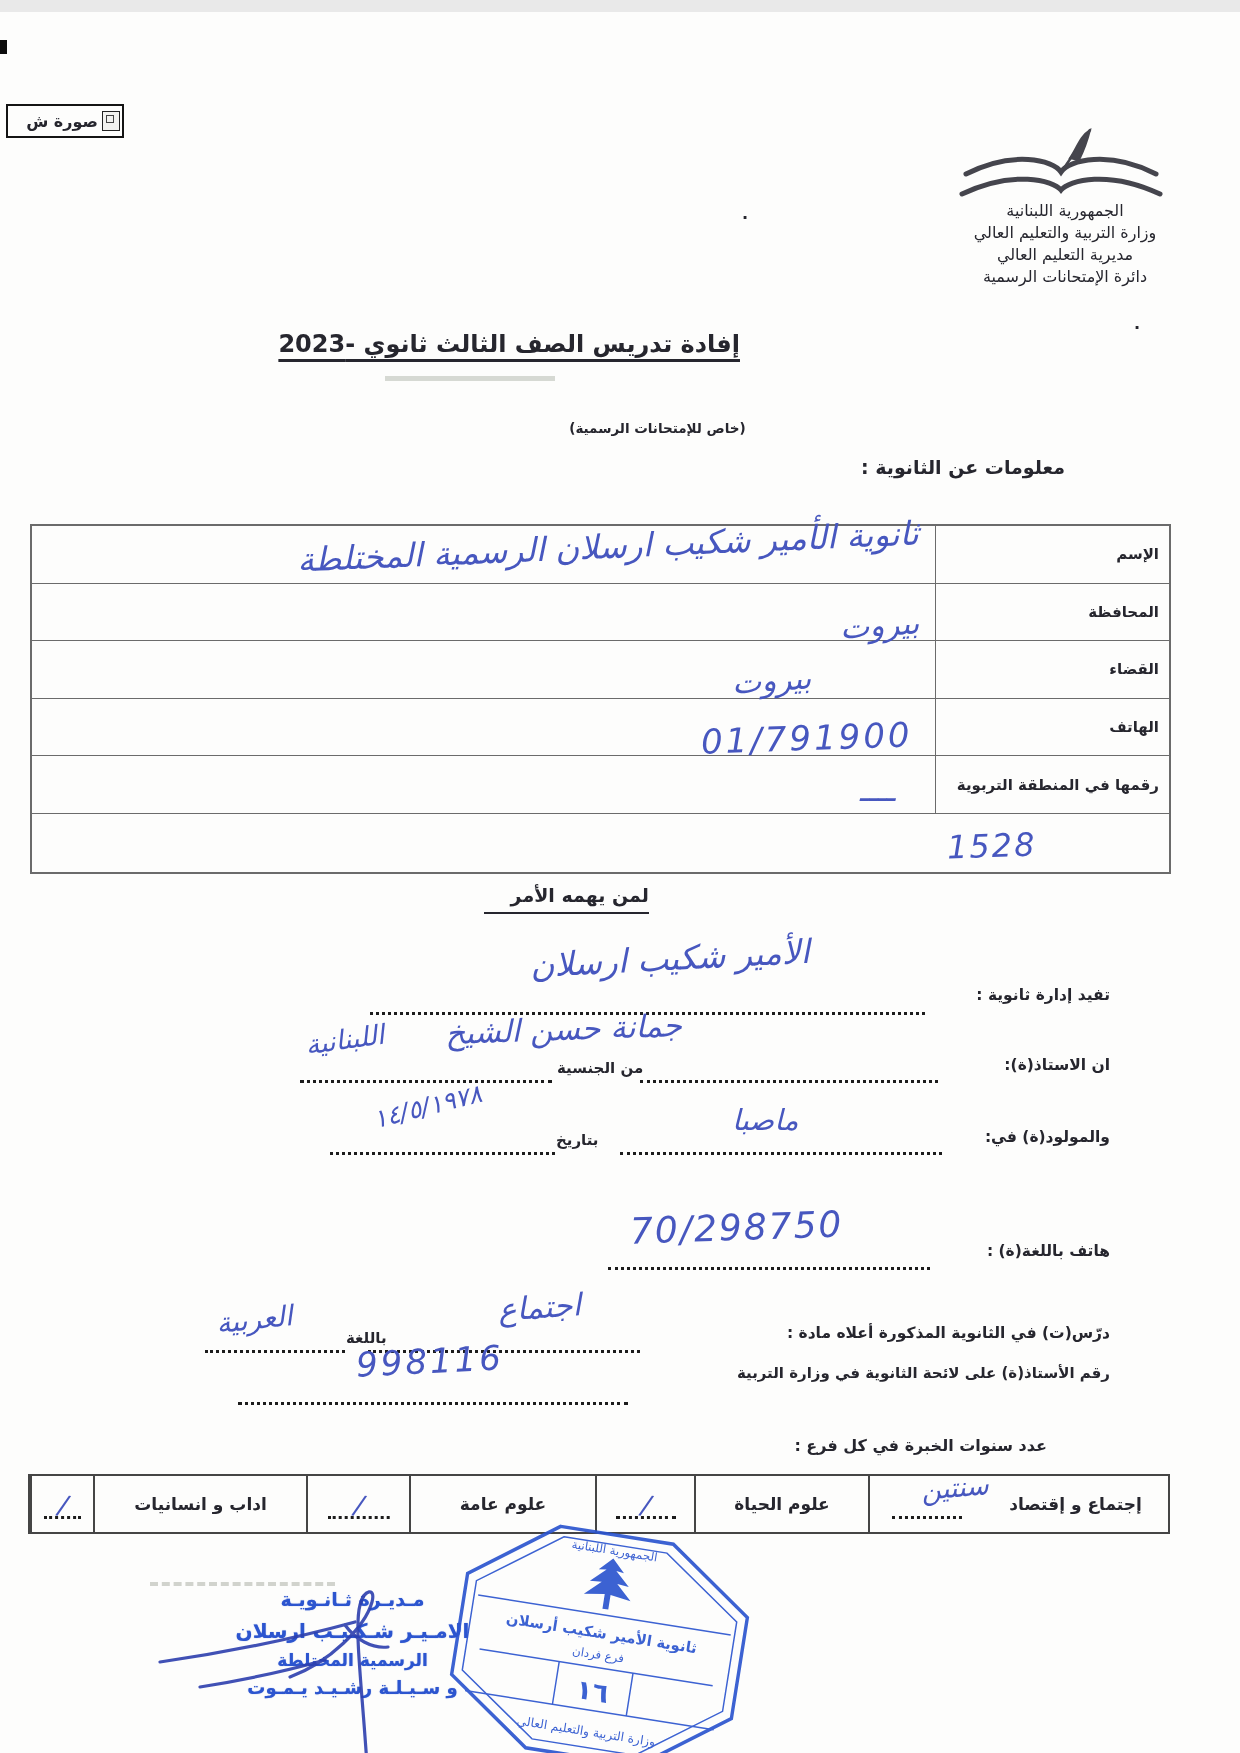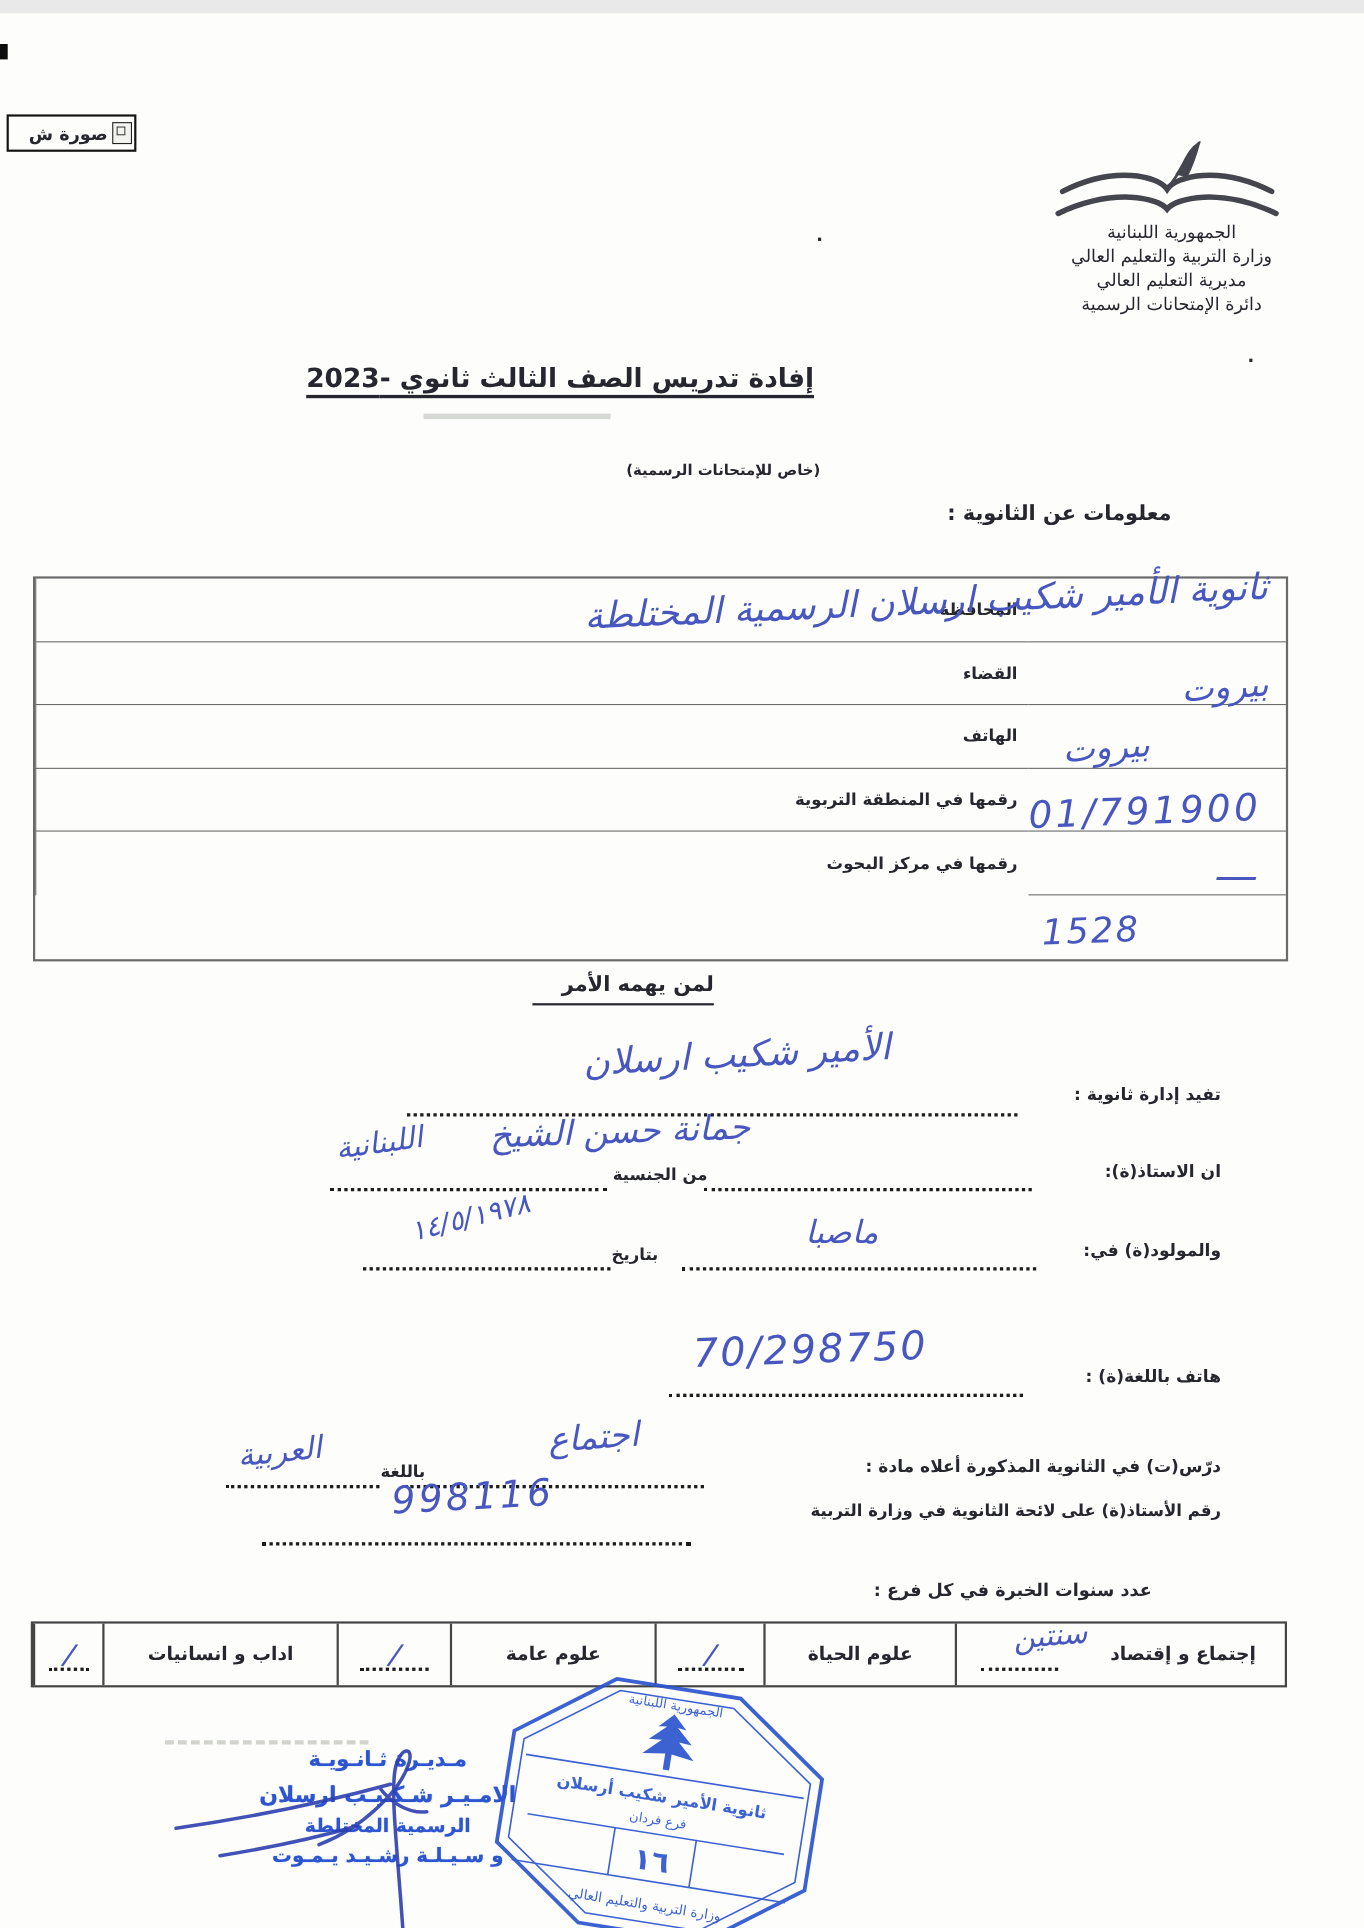--- a/index.html
+++ b/index.html
@@ -25,21 +25,21 @@
   
   .info-table{left:30px;top:512px;width:1137px;direction:rtl;display:grid;grid-template-columns:234px 1fr;grid-auto-rows:57.6px;border:2px solid #6b6b6b;}
   .info-table .lc{border-bottom:1px solid #6b6b6b;border-left:1px solid #6b6b6b;display:flex;align-items:center;padding:0 10px;font-size:15px;font-weight:bold;white-space:nowrap;}
   .info-table .vc{border-bottom:1px solid #6b6b6b;position:relative;overflow:visible;}
   .info-table .r5{border-bottom:none;}
   .hv{position:absolute;}
   .hv0{top:4px;right:16px;font-size:33px;transform:rotate(-2.5deg);letter-spacing:1px;}
   .hv1{top:26px;right:16px;font-size:31px;transform:rotate(-4deg);}
   .hv2{top:24px;right:124px;font-size:31px;transform:rotate(-4deg);}
   .hv3{top:22px;right:22px;font-size:34px;letter-spacing:3px;transform:rotate(-2deg);}
-  .hv4{top:20px;right:28px;font-size:30px;}
+  .hv4{top:20px;right:40px;font-size:30px;}
   .hv5{top:16px;right:133px;font-size:32px;letter-spacing:2px;transform:rotate(-2deg);}
   
   .letter-heading{left:484px;top:872px;width:165px;text-align:right;direction:rtl;font-size:19px;font-weight:bold;border-bottom:2.5px solid #26262e;padding-bottom:6px;white-space:nowrap;}
   .flabel{direction:rtl;text-align:right;font-size:15.5px;font-weight:bold;white-space:nowrap;}
   .fmid{direction:rtl;font-size:15px;font-weight:bold;white-space:nowrap;}
   
   .exp-heading{left:815px;top:1424px;width:232px;direction:rtl;text-align:right;font-size:16px;font-weight:bold;white-space:nowrap;}
   .exp-table{left:28px;top:1462px;width:1142px;height:60px;direction:rtl;display:flex;border:2.5px solid #454545;box-sizing:border-box;}
   .exp-table>div{box-sizing:border-box;height:100%;position:relative;}
   .exp-table>div+div{border-left:2px solid #454545;}
@@ -86,40 +86,40 @@
   <div class="abs dot-art" style="left:742px;top:192px;">.</div>
   <div class="abs dot-art" style="left:1134px;top:302px;">.</div>
 
   <div class="abs title">إفادة تدريس الصف الثالث ثانوي -2023</div>
   <div class="abs title-art"></div>
   <div class="abs subtitle">(خاص للإمتحانات الرسمية)</div>
 
   <div class="abs info-heading">معلومات عن الثانوية :</div>
 
   <div class="abs info-table">
+    <div class="lc">الإسم</div>
     <div class="vc">
       <span class="hw hv hv0">ثانوية الأمير شكيب ارسلان الرسمية المختلطة</span>
     </div>
     <div class="lc">المحافظة</div>
     <div class="vc">
       <span class="hw hv hv1">بيروت</span>
     </div>
     <div class="lc">القضاء</div>
     <div class="vc">
       <span class="hw hv hv2">بيروت</span>
     </div>
     <div class="lc">الهاتف</div>
     <div class="vc">
       <span class="hw hv hv3">01/791900</span>
     </div>
     <div class="lc">رقمها في المنطقة التربوية</div>
     <div class="vc">
       <span class="hw hv hv4">ــــ</span>
     </div>
-    <div class="lc r5">رقمها في مركز البحوث</div>
     <div class="vc r5">
       <span class="hw hv hv5">1528</span>
     </div>
   </div>
 
   <div class="abs letter-heading">لمن يهمه الأمر</div>
 
   <div class="abs flabel" style="right:130px;top:974px;">تفيد إدارة ثانوية :</div>
   <div class="abs dots" style="left:370px;top:1000px;width:555px;"></div>
   <span class="abs hw" style="left:530px;top:930px;font-size:33px;transform:rotate(-3deg);">الأمير شكيب ارسلان</span>

